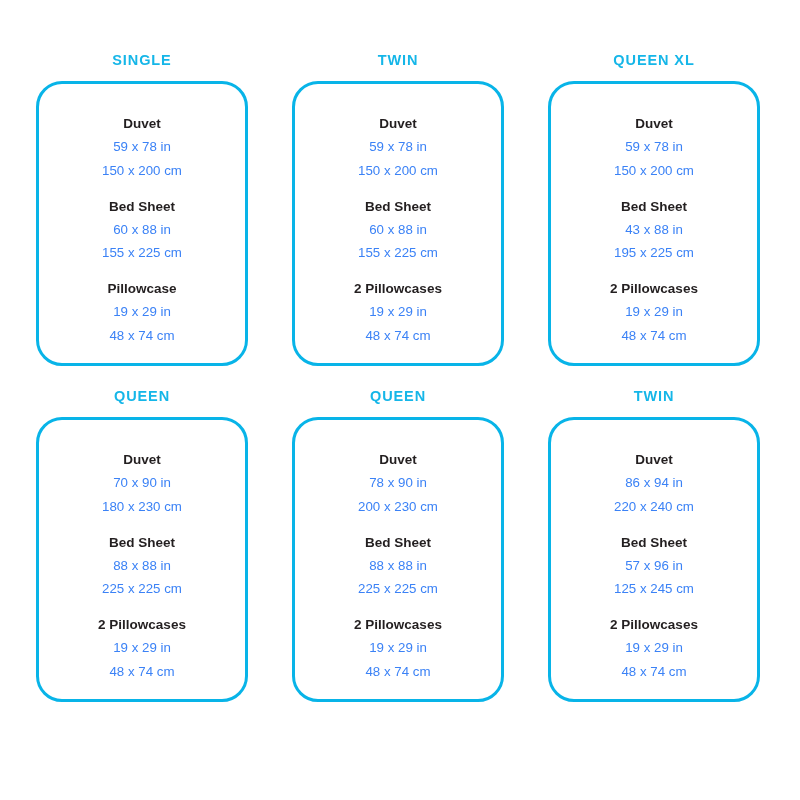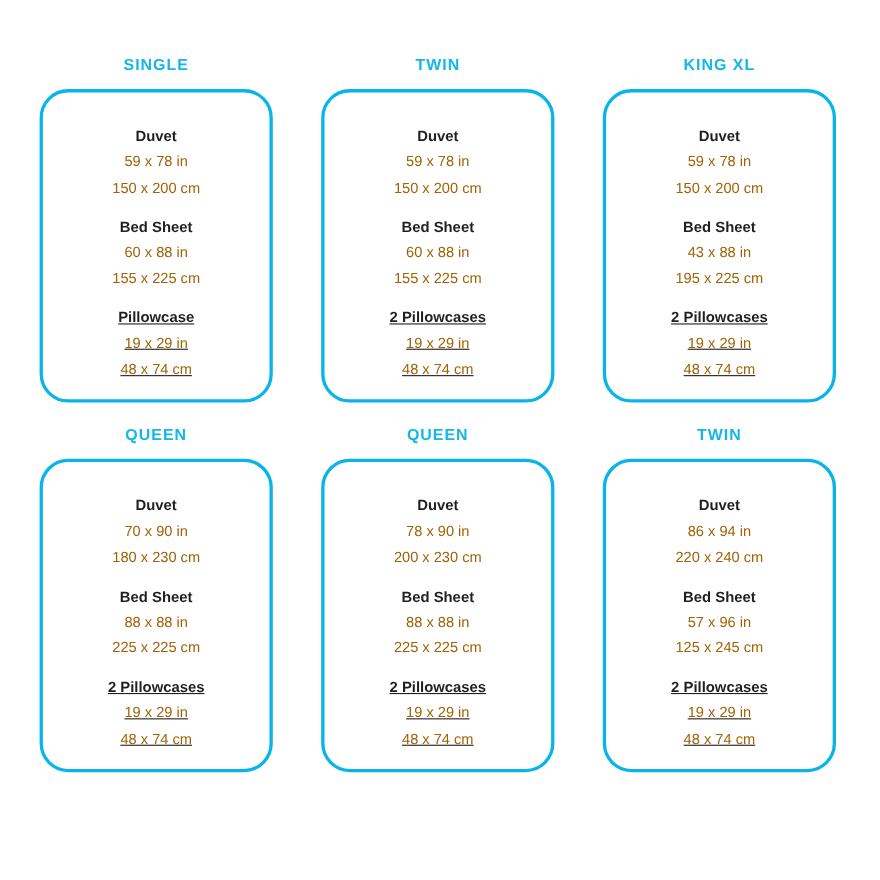--- a/index.html
+++ b/index.html
@@ -54,31 +54,30 @@
     align-items: center;
     justify-content: flex-start;
     padding-top: 28px;
   }
   .item {
     text-align: center;
     margin-bottom: 12px;
   }
   .item:last-child {
     margin-bottom: 0;
-    text-decoration: underline;
   }
   .item-name {
     font-size: 13.5px;
     font-weight: bold;
     color: #231f20;
     line-height: 1.72;
   }
   .item-line {
     font-size: 13.3px;
-    color: #a16207;
+    color: #3b82f6;
     line-height: 1.78;
   }
 </style>
 </head>
 <body>
 
 <div class="sheet">
   <div class="grid">
 
     <div class="cell">
@@ -117,21 +116,21 @@
         </div>
         <div class="item">
           <div class="item-name">2 Pillowcases</div>
           <div class="item-line">19 x 29 in</div>
           <div class="item-line">48 x 74 cm</div>
         </div>
       </div>
     </div>
 
     <div class="cell">
-      <div class="size-title">KING XL</div>
+      <div class="size-title">QUEEN XL</div>
       <div class="card">
         <div class="item">
           <div class="item-name">Duvet</div>
           <div class="item-line">59 x 78 in</div>
           <div class="item-line">150 x 200 cm</div>
         </div>
         <div class="item">
           <div class="item-name">Bed Sheet</div>
           <div class="item-line">43 x 88 in</div>
           <div class="item-line">195 x 225 cm</div>

